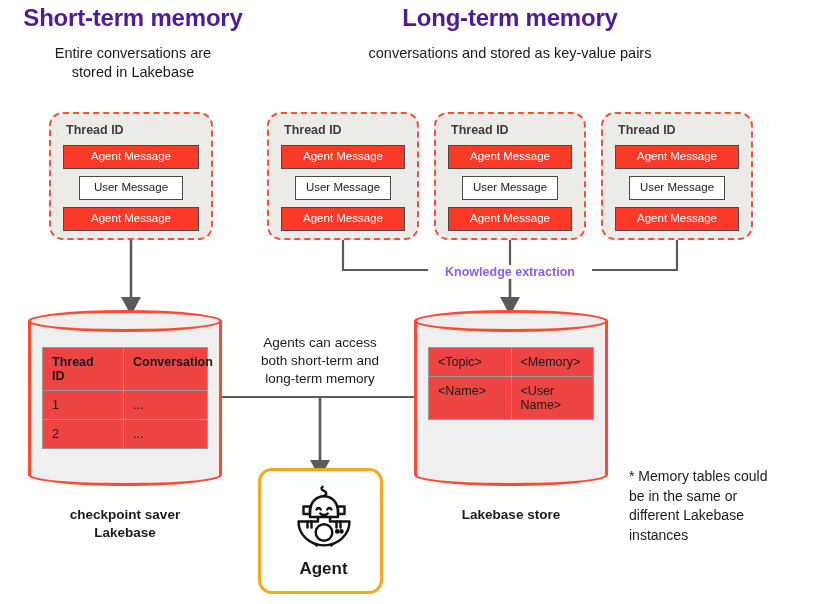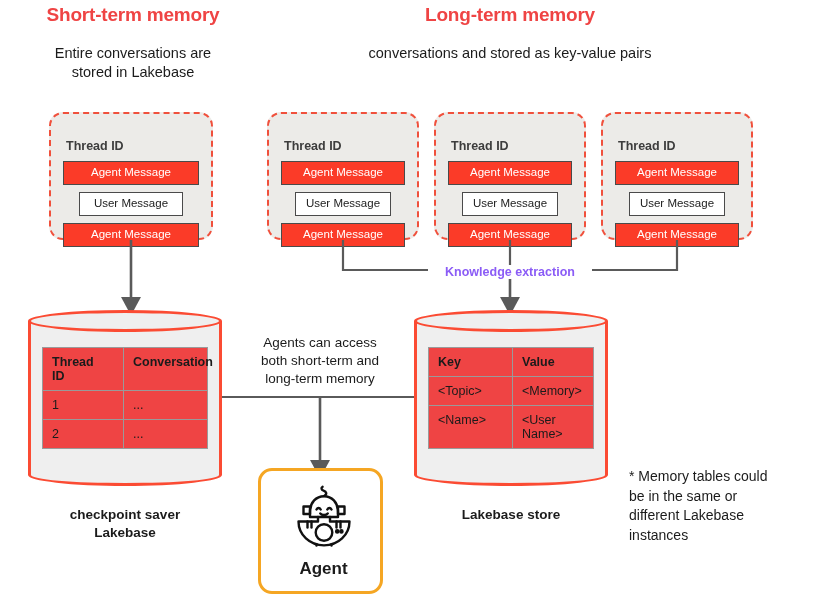--- a/index.html
+++ b/index.html
@@ -4,30 +4,30 @@
 <style>
   html,body{margin:0;padding:0;}
   body{
     width:834px;height:604px;background:#ffffff;position:relative;
     font-family:"Liberation Sans","DejaVu Sans",sans-serif;
     color:#1b1b1b;overflow:hidden;
   }
   .abs{position:absolute;}
   
   .col-title{
-    font-size:19px;font-weight:bold;color:#ef4444;letter-spacing:-0.2px;
+    font-size:24px;font-weight:bold;color:#4c1d95;letter-spacing:-0.2px;
     text-align:center;white-space:nowrap;
   }
   .col-sub{
     font-size:14.5px;line-height:19px;color:#1b1b1b;text-align:center;
   }
   
   .thread-card{
     background:#ECEBE8;border:2px dashed #F0503C;border-radius:14px;
-    box-sizing:border-box;padding:25px 12px 12px 12px;
+    box-sizing:border-box;padding:9px 12px 12px 12px;
   }
   .thread-label{
     font-size:12.5px;font-weight:bold;color:#3d3d3d;margin:0 0 8px 3px;
   }
   .msg{
     box-sizing:border-box;height:24px;line-height:21px;text-align:center;
     font-size:11.5px;border:1px solid #4a4a4a;margin-bottom:7px;
   }
   .msg.agent{background:#FB3B28;color:#ffffff;}
   .msg.user{background:#ffffff;color:#1b1b1b;}
@@ -179,24 +179,20 @@
   <div>Lakebase</div>
 </div>
 
 <div class="abs cyl" style="left:414px;top:310px;width:194px;height:176px;">
   <div class="cyl-body" style="top:11px;height:154px;"></div>
   <div class="cyl-bottom" style="top:154px;"></div>
   <div class="cyl-cap" style="top:0;"></div>
   <div class="abs" style="left:14px;top:37px;width:166px;">
     <table class="dt">
       <tbody>
-          <tr class="head">
-        <td style="width:65px;">Key</td>
-        <td>Value</td>
-      </tr>
       <tr>
         <td>&lt;Topic&gt;</td>
         <td>&lt;Memory&gt;</td>
       </tr>
       <tr>
         <td>&lt;Name&gt;</td>
         <td>&lt;User Name&gt;</td>
       </tr>
     </tbody>
       </table>

